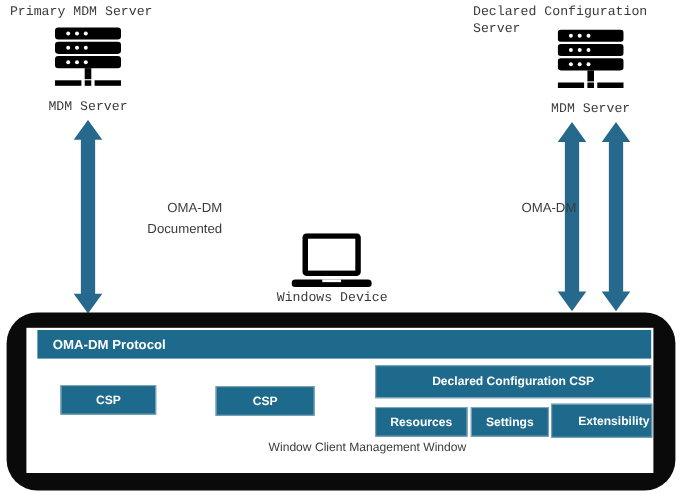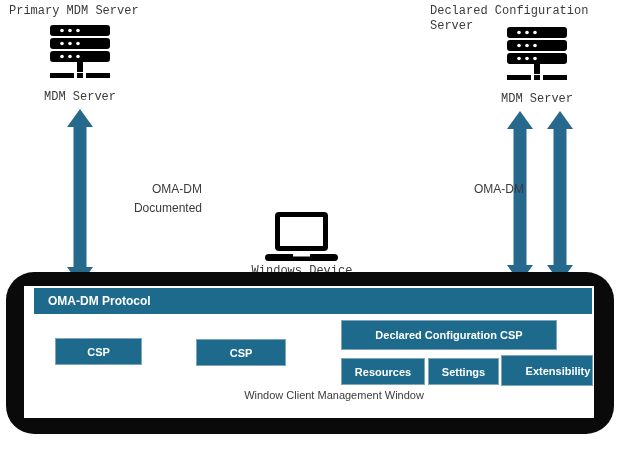--- a/index.html
+++ b/index.html
@@ -13,21 +13,21 @@
   }
   .abs{position:absolute;}
   .label{font-size:12px;line-height:1.25;color:var(--text_dark,#3b3b3b);font-family:Liberation Mono, monospace;}
   .center{text-align:center;}
 
   
   .link-label{font-size:12px;line-height:1.55;text-align:right;}
 
   
   .frame{
-    left:6px;top:272px;width:608px;height:162px;
+    left:6px;top:284px;width:608px;height:162px;
     background:var(--frame_black,#0a0a0a);
     border-radius:28px;
   }
   .frame-inner{
     position:absolute;left:18px;top:14px;right:20px;bottom:16px;
     background:#ffffff;
   }
   .teal-box{
     position:absolute;
     background:var(--box_teal,#1d6a8c);
@@ -39,21 +39,21 @@
   }
   .protocol-header{
     left:10px;top:2px;width:558px;height:26px;
     justify-content:flex-start;
     padding-left:14px;
     font-size:12px;
     border:none;
   }
   .csp-a{left:31px;top:52px;width:87px;height:27px;}
   .csp-b{left:172px;top:53px;width:90px;height:27px;}
-  .declared-csp{left:317px;top:34px;width:216px;height:30px;}
+  .declared-csp{left:317px;top:34px;width:251px;height:30px;}
   .res-box{left:317px;top:72px;width:84px;height:27px;}
   .set-box{left:404px;top:72px;width:71px;height:27px;}
   .ext-box{left:477px;top:69px;width:92px;height:31px;padding-left:22px;}
   .stack-caption{
     position:absolute;left:50px;right:0;top:103px;
     text-align:center;font-size:11px;color:var(--text_dark,#3b3b3b);
   }
   svg{display:block;}
 </style>
 </head>

